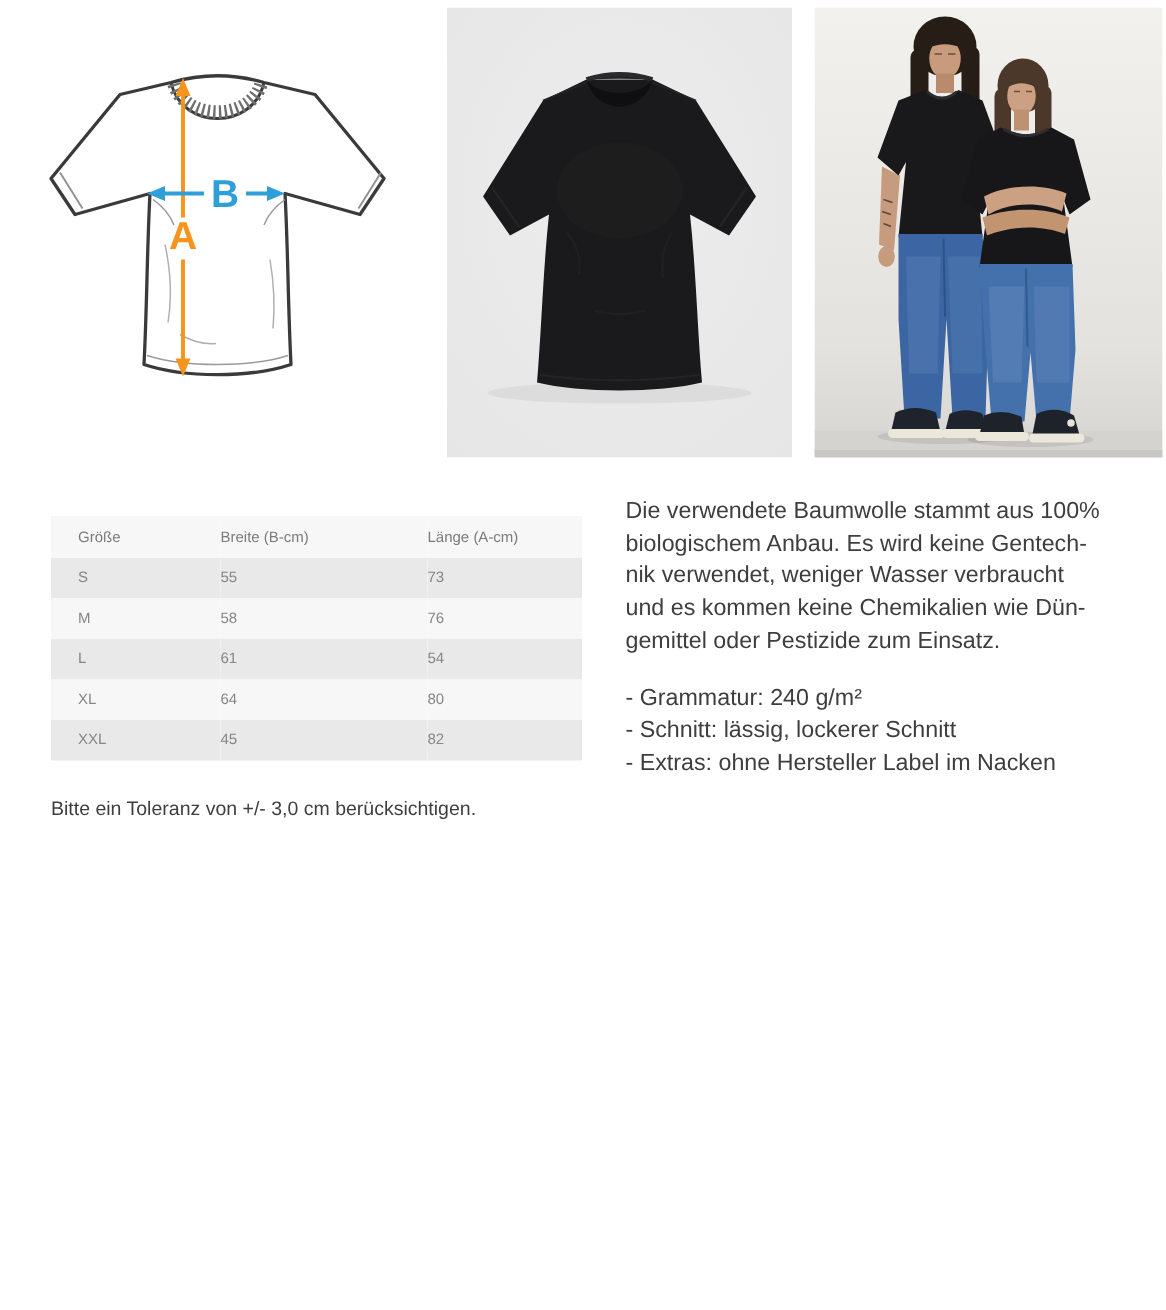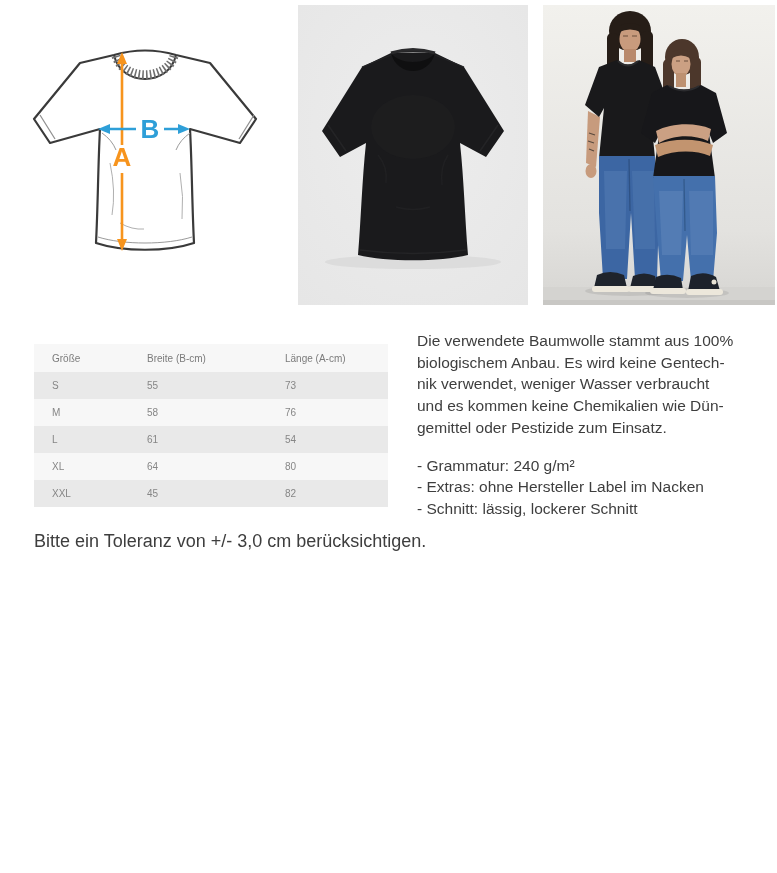--- a/index.html
+++ b/index.html
@@ -30,21 +30,21 @@
     font-weight:400; text-align:left; color:#7b7b7b;
     height:28px; background:#f7f7f7;
   }
   .size-table td { height:27px; text-align:left; }
   .size-table th:first-child, .size-table td:first-child { padding-left:18px; }
   .size-table tr.row-dark  td { background:#e9e9e9; }
   .size-table tr.row-light td { background:#f7f7f7; }
 
   .tolerance {
     position:absolute; left:34px; top:531px;
-    font-size:18px; color:#3e3e3e;
+    font-size:13px; color:#3e3e3e;
   }
 
   
   .desc {
     position:absolute; left:417px; top:330px; width:358px;
     font-size:15.5px; line-height:21.7px; color:#3e3e3e;
   }
   .para { white-space:pre-line; }
   .para-2 { }
   .bullets { margin-top:16px; }
@@ -246,18 +246,18 @@
   <div class="tolerance">Bitte ein Toleranz von +/- 3,0 cm berücksichtigen.</div>
 
   <div class="desc">
     <div class="para para-2">Die verwendete Baumwolle stammt aus 100%
 biologischem Anbau. Es wird keine Gentech-
 nik verwendet, weniger Wasser verbraucht
 und es kommen keine Chemikalien wie Dün-
 gemittel oder Pestizide zum Einsatz.</div>
     <div class="bullets">
       <div class="bullet">- Grammatur: 240 g/m²</div>
+      <div class="bullet">- Schnitt: lässig, lockerer Schnitt</div>
       <div class="bullet">- Extras: ohne Hersteller Label im Nacken</div>
-      <div class="bullet">- Schnitt: lässig, lockerer Schnitt</div>
     </div>
   </div>
 
 </div>
 
 </body></html>

